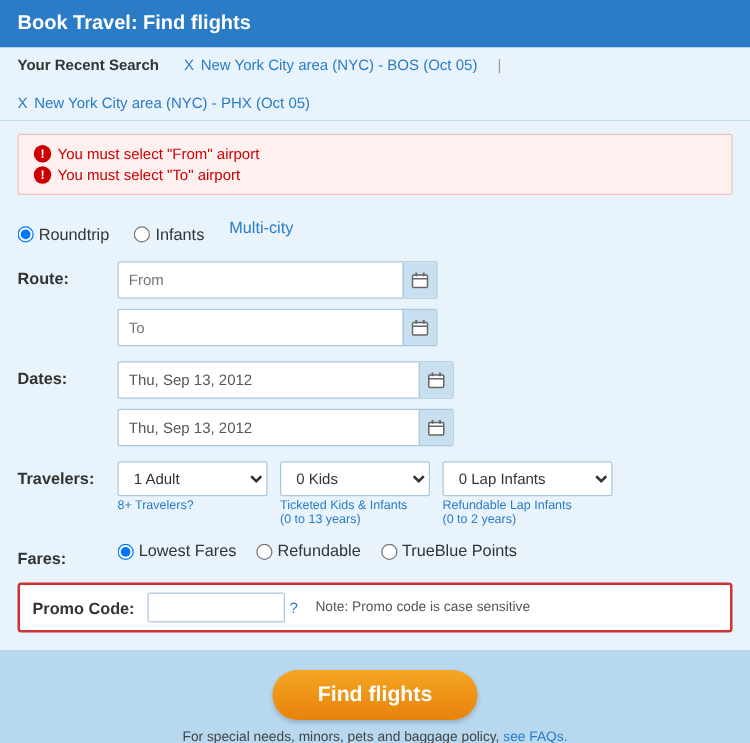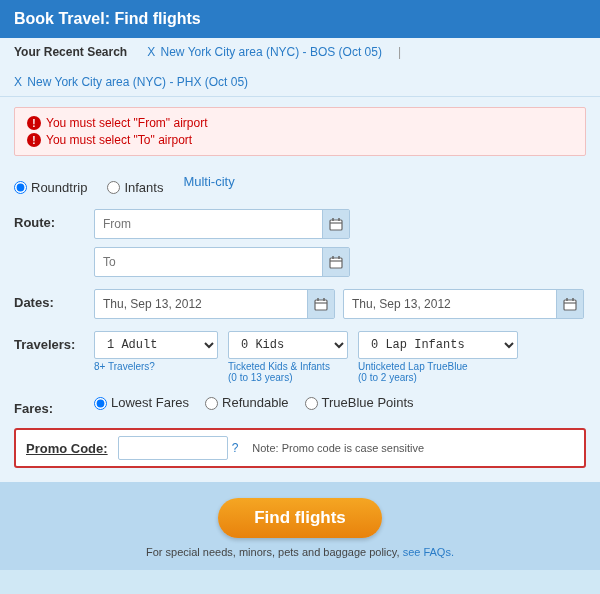--- a/index.html
+++ b/index.html
@@ -137,21 +137,21 @@
     .input-with-icon input[type="text"] {
       border: none;
       outline: none;
       padding: 5px 8px;
       font-size: 12px;
       color: #999;
       background: transparent;
       width: 227px;
     }
     .input-with-icon input[type="text"].date-input {
-      width: 212px;
+      width: 240px;
       color: #555;
     }
     .input-icon-btn {
       background: #c8dff0;
       border: none;
       border-left: 1px solid #aac8e0;
       padding: 4px 6px;
       cursor: pointer;
       display: flex;
       align-items: center;
@@ -167,21 +167,20 @@
     .traveler-group select {
       border: 1px solid #aac8e0;
       background: white;
       padding: 4px 36px 4px 8px;
       font-size: 12px;
       border-radius: 2px;
       cursor: pointer;
       color: #333;
       min-width: 120px;
       height: 28px;
-      font-family: Liberation Mono, monospace;
     }
     .traveler-sub-label {
       font-size: 10px;
       color: #2a7cc7;
       margin-top: 2px;
       cursor: pointer;
     }
     .travelers-row-content {
       display: flex;
       gap: 10px;
@@ -213,21 +212,20 @@
       padding: 6px 10px;
       background: white;
       margin-bottom: 0;
     }
     .promo-label {
       font-weight: bold;
       color: #333;
       margin-right: 10px;
       font-size: 13px;
       white-space: nowrap;
-      text-decoration: underline;
     }
     .promo-input {
       border: 1px solid #aac8e0;
       padding: 4px 8px;
       font-size: 12px;
       width: 110px;
       border-radius: 2px;
     }
     .promo-help {
       color: #2a7cc7;
@@ -401,21 +399,21 @@
           <br><span>(0 to 13 years)</span>
         </span>
       </div>
       <div class="traveler-group">
         <select>
           <option>0 Lap Infants</option>
           <option>1 Lap Infant</option>
           <option>2 Lap Infants</option>
         </select>
         <span class="traveler-sub-label">
-          <span>Unticketed Lap TrueBlue</span>
+          <span>Refundable Lap Infants</span>
           <br><span>(0 to 2 years)</span>
         </span>
       </div>
     </div>
   </div>
 
   <div class="form-row">
     <div class="form-row-label">Fares:</div>
     <div class="fares-row-content">
       <label>

